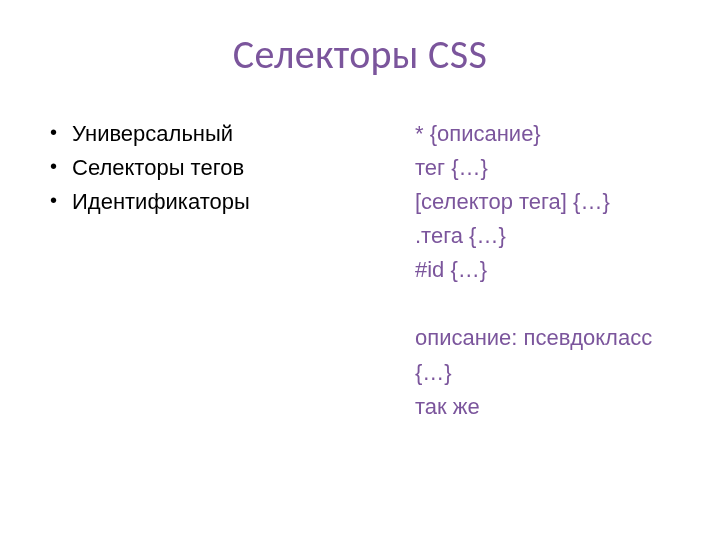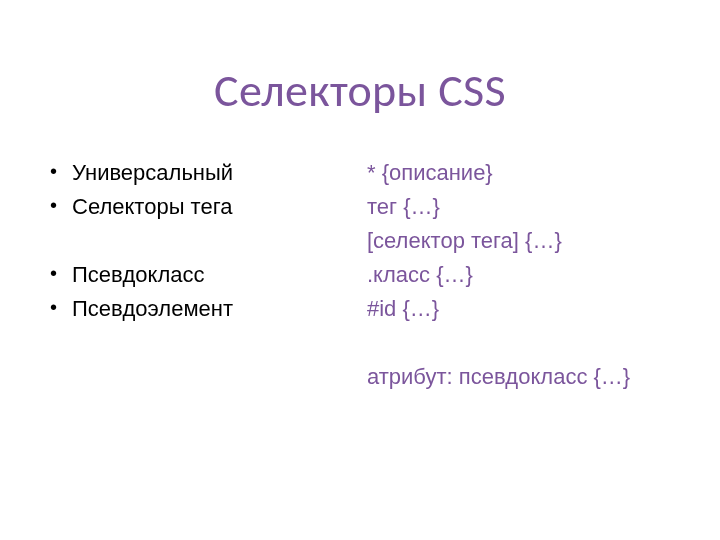--- a/index.html
+++ b/index.html
@@ -14,27 +14,26 @@
       font-family: Arial, Helvetica, sans-serif;
       overflow: hidden;
     }
     .slide {
       width: 100%;
       height: 100%;
       padding: 30px 50px 40px 50px;
     }
     .title {
       font-family: 'Calibri Light', Calibri, Arial, sans-serif;
-      font-size: 46px;
+      font-size: 40px;
       font-weight: 400;
       color: #7b559c;
       text-align: center;
       margin-bottom: 38px;
       letter-spacing: 0.3px;
-      margin-top: 32px;
     }
     .columns {
       display: flex;
       flex-direction: row;
       gap: 17px;
     }
     .left-col {
       flex: 0 0 300px;
     }
     .right-col {
@@ -62,53 +61,52 @@
     .gap {
       height: 34px;
     }
     .code-lines {
       font-size: 22px;
       line-height: 1.55;
       color: #7b559c;
     }
     .code-line {
       display: block;
+      margin-left: 48px;
     }
     .code-gap {
       height: 34px;
     }
   </style>
 </head>
 <body>
 
 <div class="slide">
   <h1 class="title">Селекторы CSS</h1>
 
   <div class="columns">
 
     <div class="left-col">
       <ul class="bullets">
         <li>Универсальный</li>
-        <li>Селекторы тега</li>
+        <li>Селекторы тегов</li>
+        <li>Идентификаторы</li>
       </ul>
       <div class="gap"></div>
-      <ul class="bullets">
-        <li>Псевдокласс</li>
-        <li>Псевдоэлемент</li>
-      </ul>
     </div>
 
     <div class="right-col">
       <div class="code-lines">
         <span class="code-line">* {описание}</span>
         <span class="code-line">тег {…}</span>
         <span class="code-line">[селектор тега] {…}</span>
-        <span class="code-line">.класс {…}</span>
+        <span class="code-line">.тега {…}</span>
         <span class="code-line">#id {…}</span>
       </div>
       <div class="code-gap"></div>
       <div class="code-lines">
-        <span class="code-line">атрибут: псевдокласс {…}</span>
+        <span class="code-line">описание: псевдокласс {…}</span>
+        <span class="code-line">так же</span>
       </div>
     </div>
 
   </div>
 </div>
 
 </body></html>

